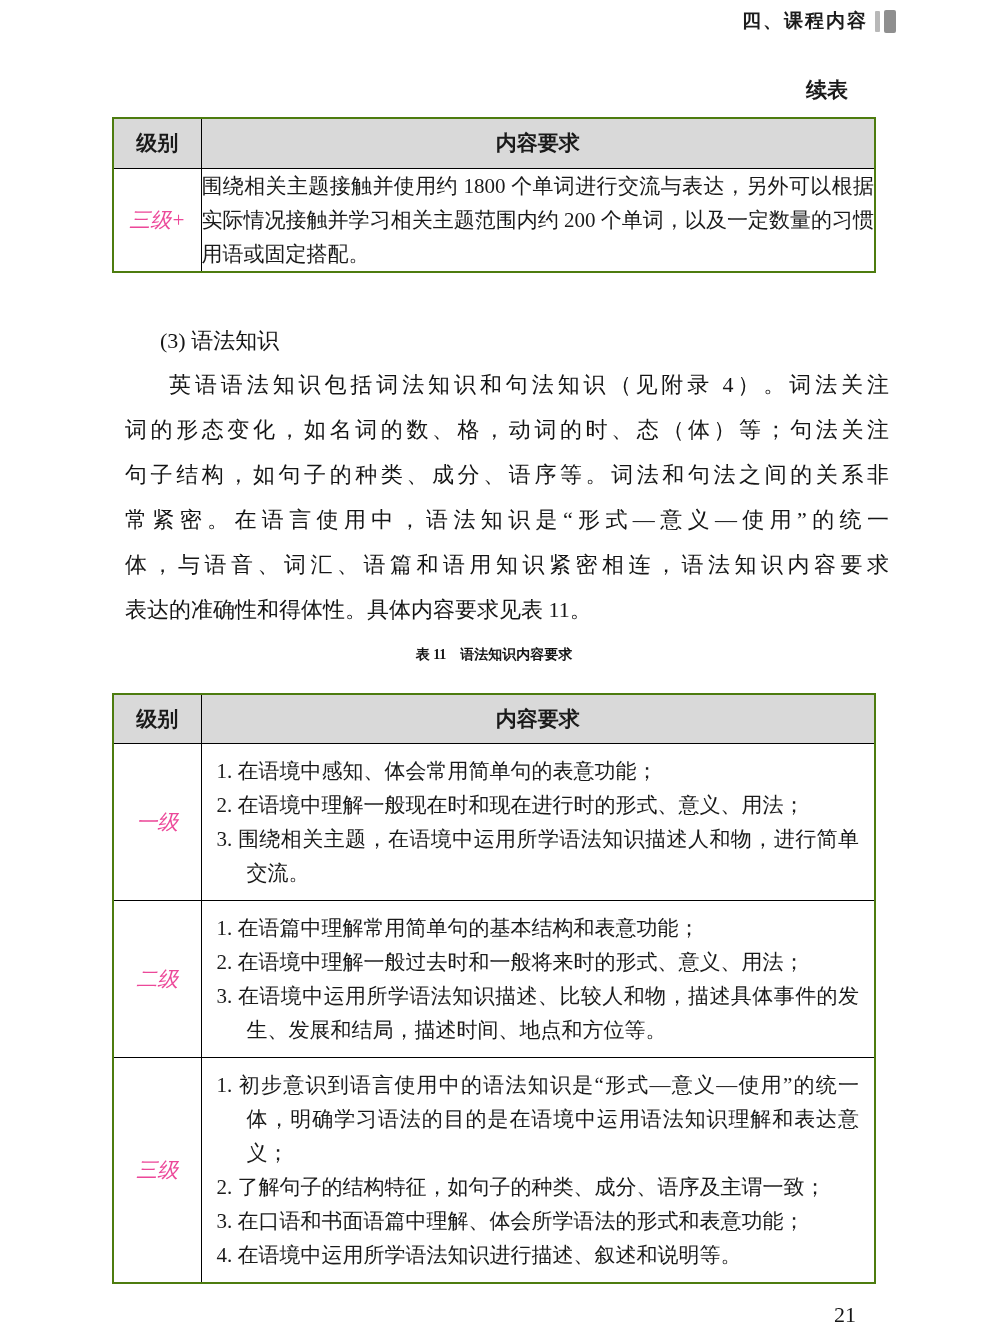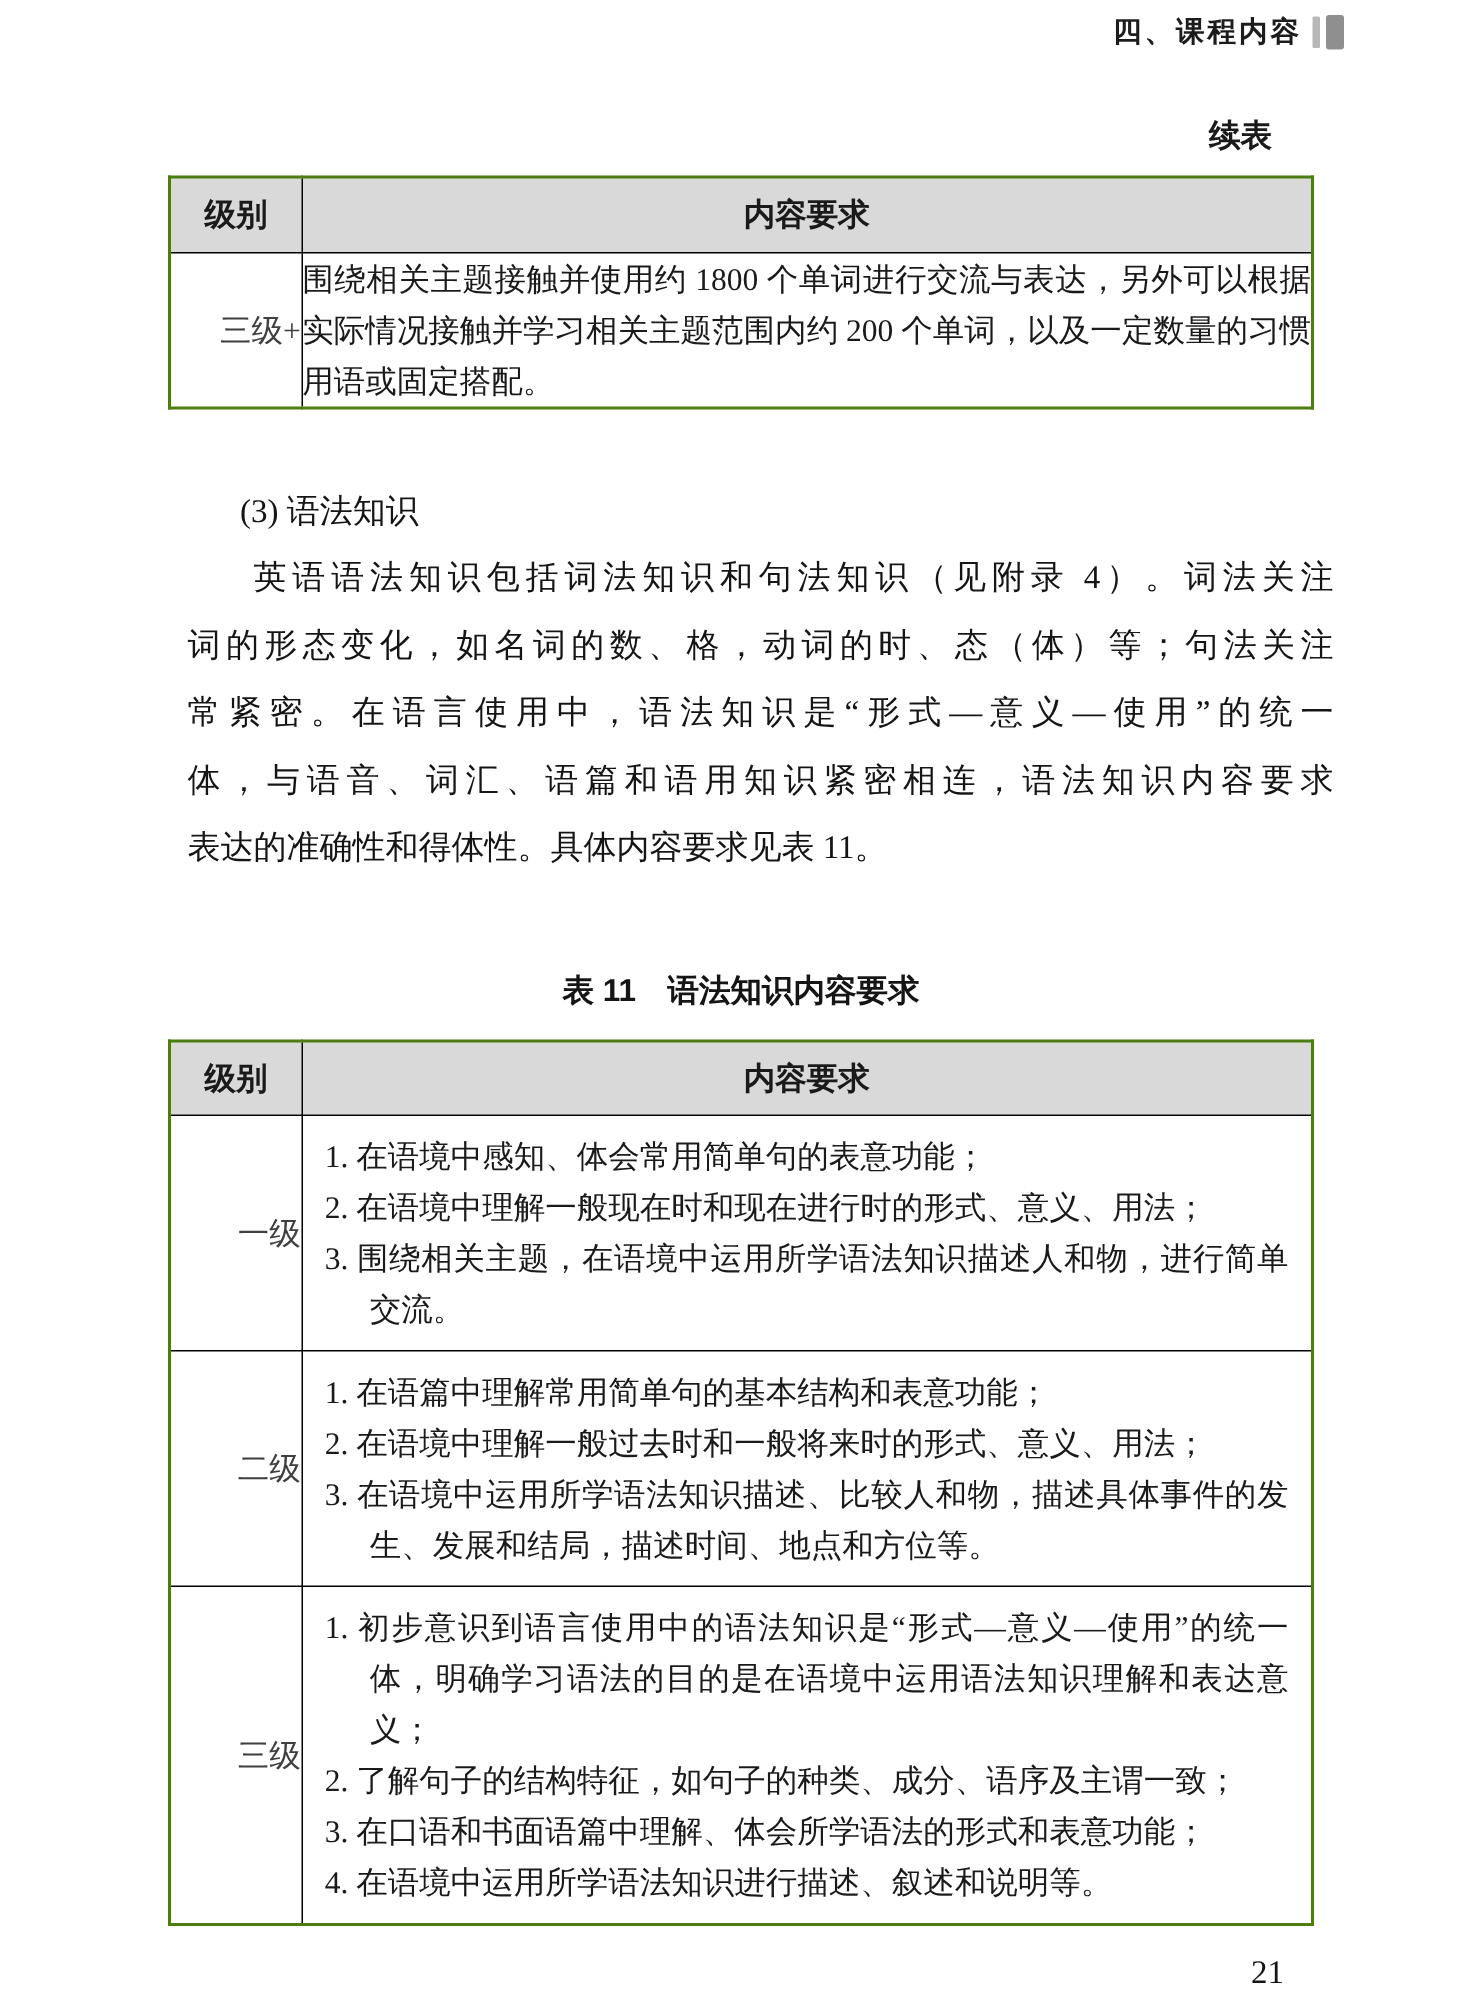--- a/index.html
+++ b/index.html
@@ -65,24 +65,25 @@
     background: #d9d9d9;
     font-family: "Liberation Sans", "DejaVu Sans", sans-serif;
     font-weight: bold;
     font-size: 21px;
     text-align: center;
     color: #1a1a1a;
   }
   #table-continued th.hdr { height: 50px; }
   #table11 th.hdr { height: 49px; }
   td.level-cell {
-    text-align: right;
+    text-align: center;
     vertical-align: middle;
     font-size: 21px;
-    color: #404040;
+    color: #ec4899;
+    font-style: italic;
   }
   td.content-cell {
     vertical-align: middle;
     font-size: 21px;
     line-height: 34px;
     padding: 12px 15px;
     text-align: justify;
     color: #1a1a1a;
   }
   #table-continued td.content-cell { min-height: 118px; }
@@ -118,23 +119,23 @@
   }
   .para-line.fill { text-align: justify; text-align-last: justify; }
   .para-line.first { text-indent: 44px; }
 
   .table-title {
     position: absolute;
     top: 646px;
     left: 112px;
     width: 764px;
     text-align: center;
-    font-family: Liberation Sans, sans-serif;
-    font-weight: bold;
-    font-size: 21px;
+    font-family: Liberation Serif, serif;
+    font-weight: bold;
+    font-size: 14px;
     color: #151515;
   }
 
   #table-continued { top: 117px; }
   #table11 { top: 693px; }
 
   .page-number {
     position: absolute;
     top: 1302px;
     left: 834px;
@@ -172,20 +173,21 @@
       <td class="content-cell">围绕相关主题接触并使用约 1800 个单词进行交流与表达，另外可以根据实际情况接触并学习相关主题范围内约 200 个单词，以及一定数量的习惯用语或固定搭配。</td>
     </tr>
   </tbody>
     </table>
 
   <div class="section-heading">(3) 语法知识</div>
 
   <div class="paragraph">
     <div class="para-line first fill">英语语法知识包括词法知识和句法知识（见附录 4）。词法关注</div>
     <div class="para-line fill">词的形态变化，如名词的数、格，动词的时、态（体）等；句法关注</div>
+    <div class="para-line fill">句子结构，如句子的种类、成分、语序等。词法和句法之间的关系非</div>
     <div class="para-line fill">常紧密。在语言使用中，语法知识是“形式—意义—使用”的统一</div>
     <div class="para-line fill">体，与语音、词汇、语篇和语用知识紧密相连，语法知识内容要求</div>
     <div class="para-line">表达的准确性和得体性。具体内容要求见表 11。</div>
   </div>
 
   <div class="table-title">表 11　语法知识内容要求</div>
 
   <table class="doc-table" id="table11">
     <colgroup>
         <col class="col-level">

